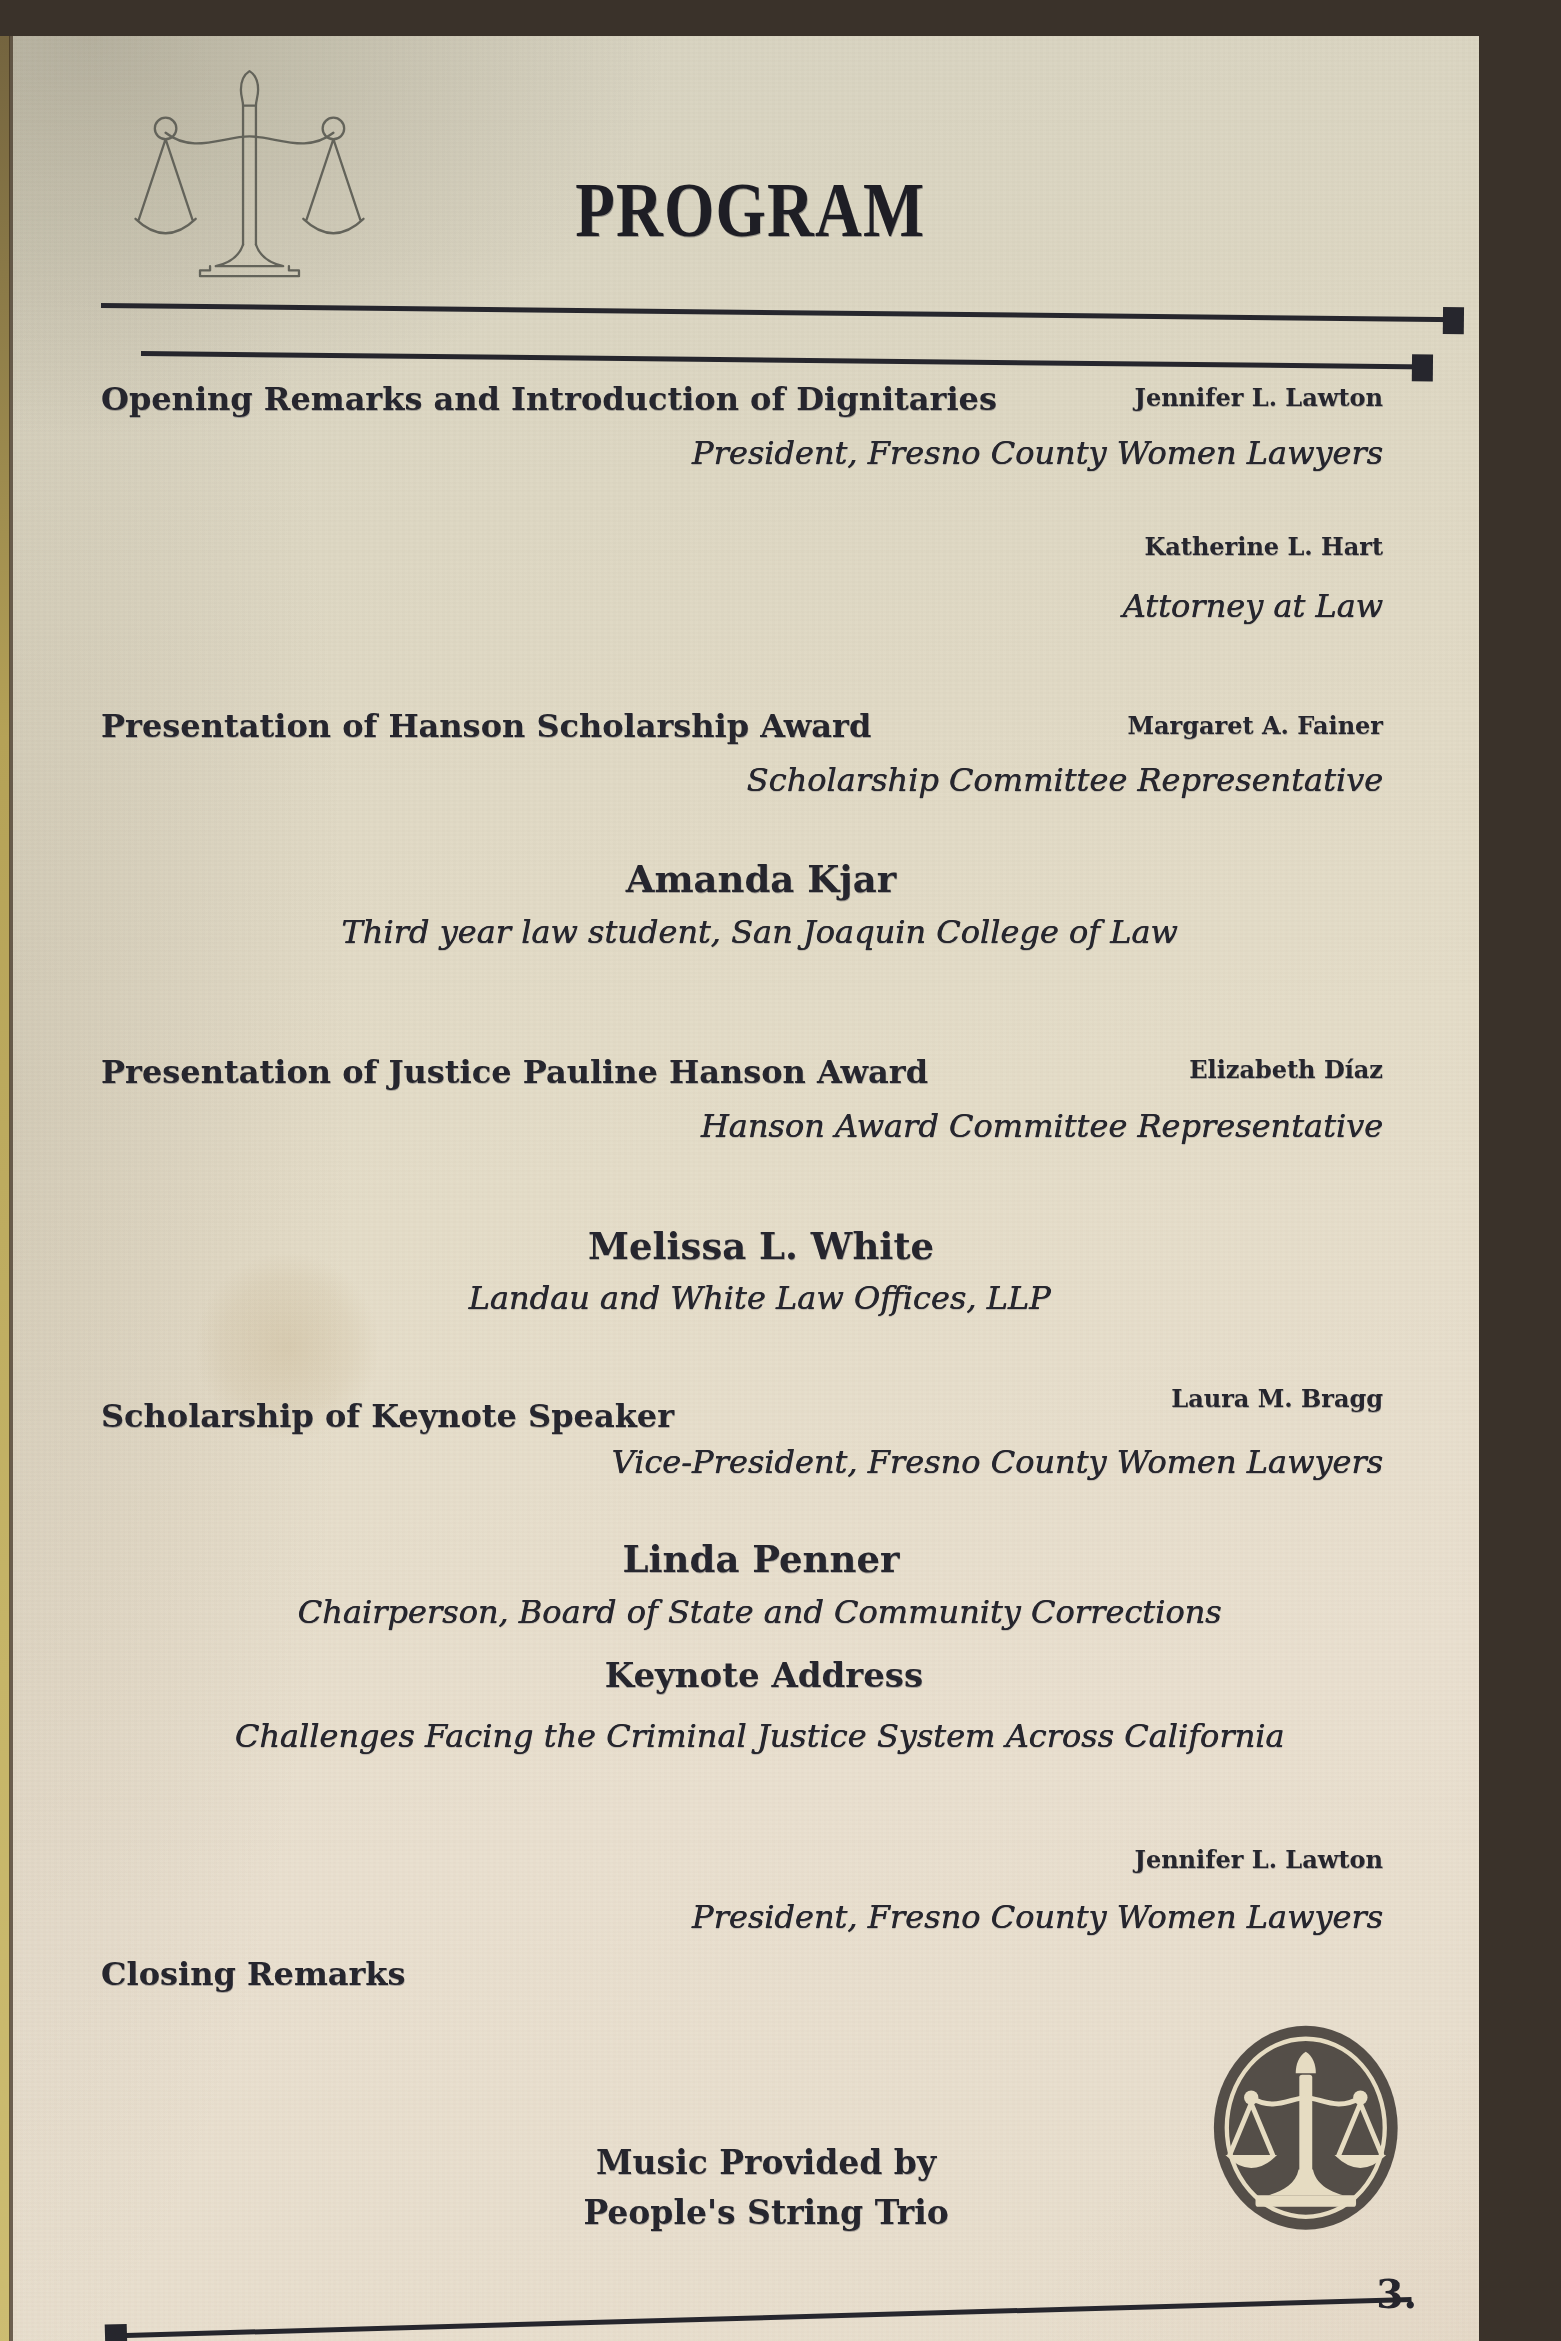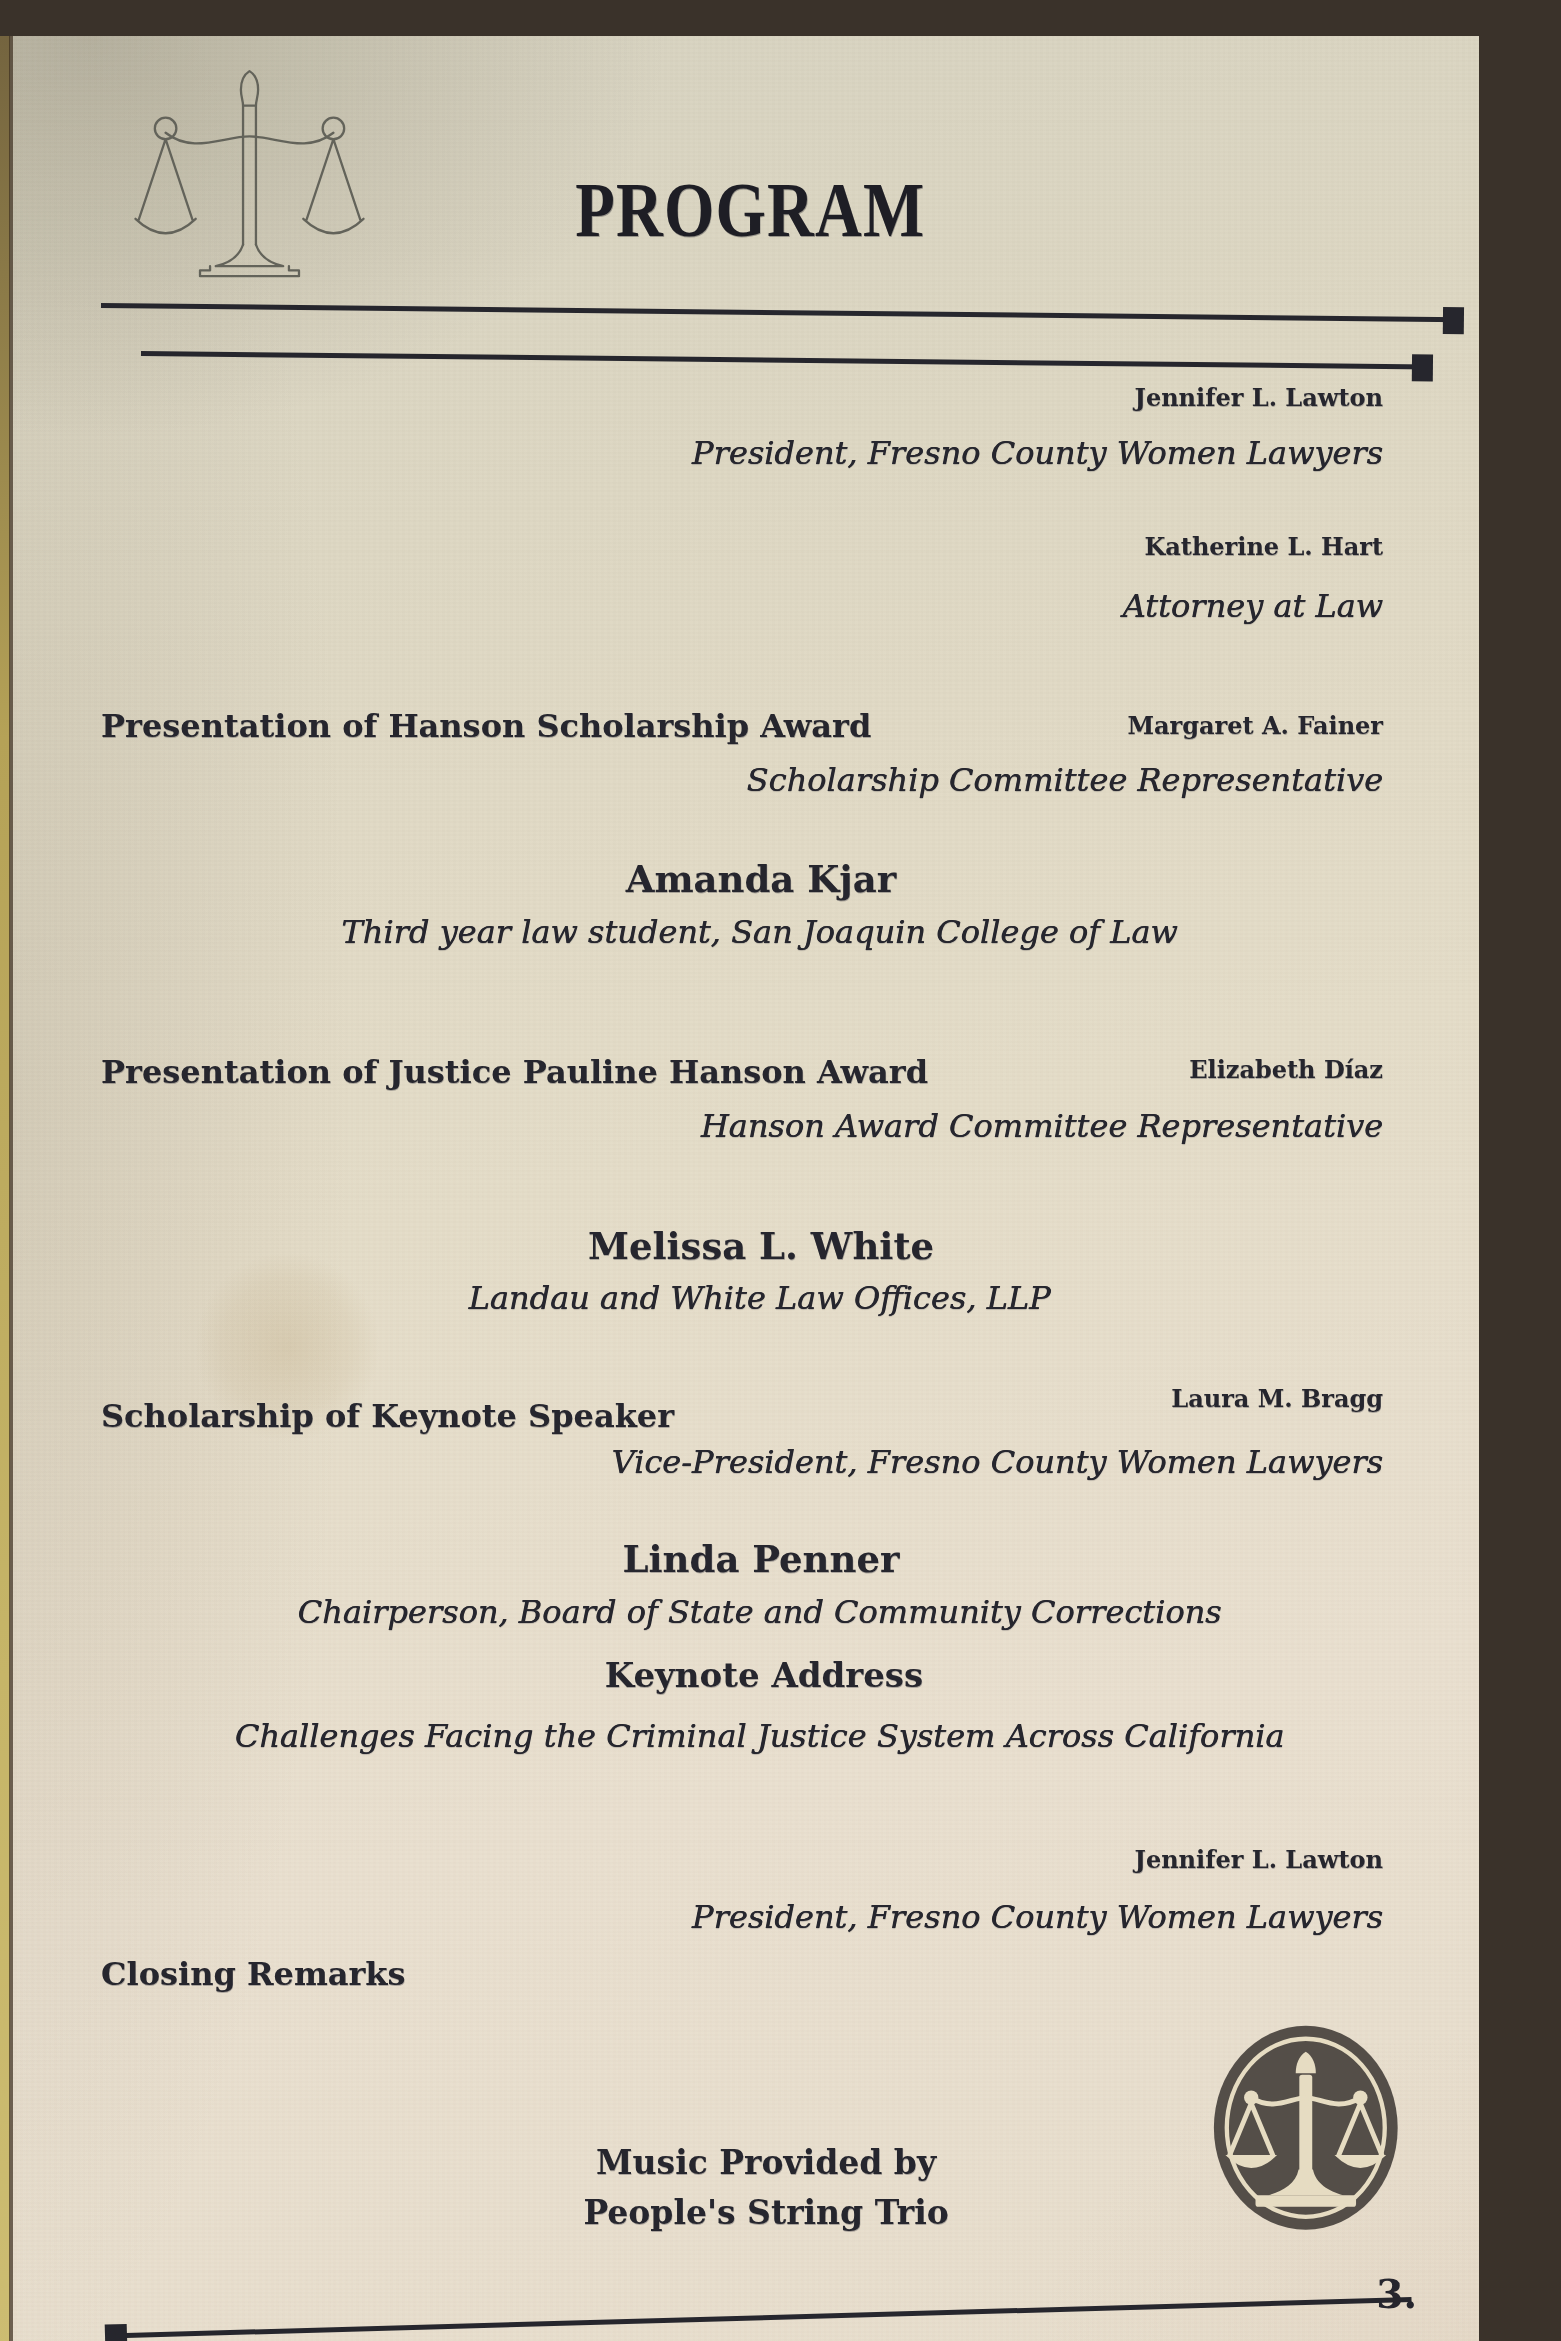--- a/index.html
+++ b/index.html
@@ -73,20 +73,21 @@
     <path d="M292,105 L254,219 M292,105 L330,219 M250,216 Q292,256 334,216"></path>
     <path d="M166,252 C160,270 146,278 128,282 L222,282 C204,278 190,270 184,252"></path>
     <path d="M120,282 L120,288 L106,288 L106,296 L244,296 L244,288 L230,288 L230,282"></path>
   </svg>
 
   <div class="title">PROGRAM</div>
 
   <div class="rule r1"></div>
   <div class="rule r2"></div>
 
+  <div class="t lbl" style="top:345px">Opening Remarks and Introduction of Dignitaries</div>
   <div class="t nm" style="top:348px">Jennifer L. Lawton</div>
   <div class="t rl" style="top:399px">President, Fresno County Women Lawyers</div>
 
   <div class="t nm" style="top:497px">Katherine L. Hart</div>
   <div class="t rl" style="top:552px">Attorney at Law</div>
 
   <div class="t lbl" style="top:672px">Presentation of Hanson Scholarship Award</div>
   <div class="t nm" style="top:676px">Margaret A. Fainer</div>
   <div class="t rl" style="top:726px">Scholarship Committee Representative</div>
 

